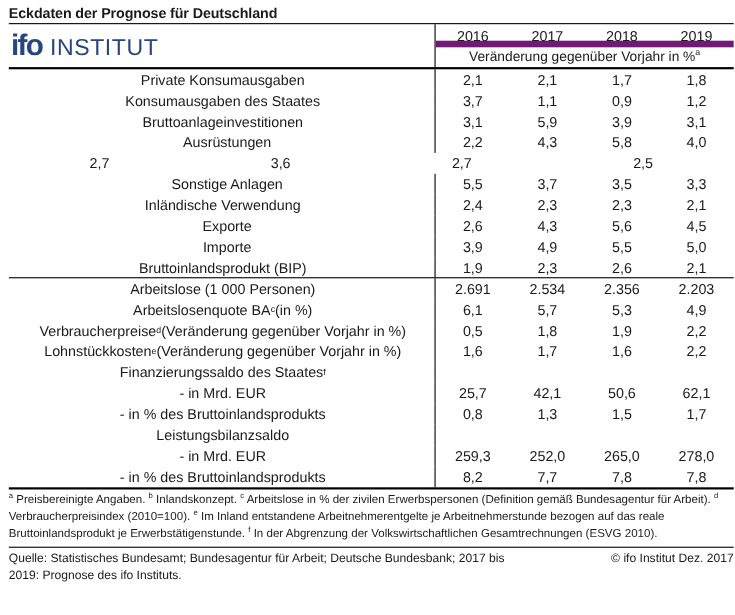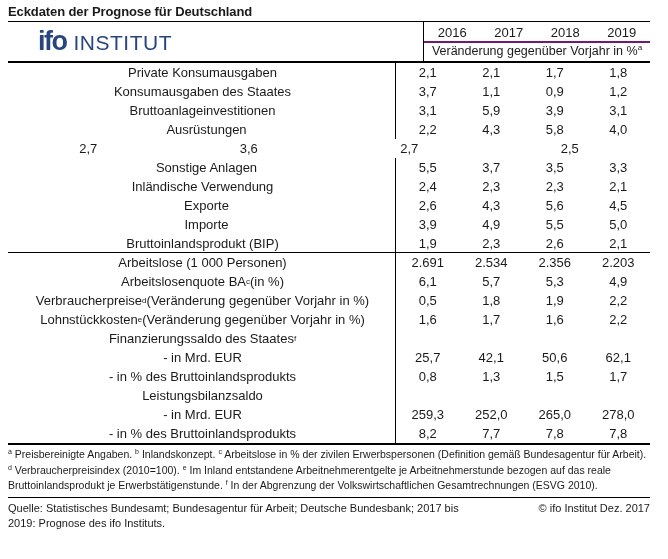--- a/index.html
+++ b/index.html
@@ -5,53 +5,52 @@
   :root { --navy: #27457e; --ink: #1a1a1a; }
   * { box-sizing: border-box; margin: 0; padding: 0; }
   body {
     font-family: "Liberation Sans", sans-serif;
     color: var(--ink);
     background: #fff;
   }
   #page {
     width: 668px; height: 559px;
     background: #fff;
-    padding: 2px 18px 0 8px;
+    padding: 2px 1px 0 8px;
     overflow: hidden;
     position: relative;
   }
   .title {
     font-size: 13px; font-weight: bold;
     height: 19px; line-height: 19px;
     letter-spacing: -0.1px;
   }
   .rule-1 { border-top: 1px solid #000; }
   .rule-2 { border-top: 2px solid #000; }
   .rule-15 { border-top: 1.5px solid #000; }
 
   
   .header-band { display: flex; height: 39px; }
   .header-left {
     flex: 0 0 388px;
     border-right: 1px solid #000;
     display: flex; align-items: center;
     padding-left: 2px;
-    margin-left: 28px;
   }
   .logo { display: flex; align-items: baseline; }
   .logo-ifo {
     font-weight: 800; font-size: 27px; letter-spacing: -1.5px;
     color: var(--navy);
   }
   .logo-institut {
     font-weight: 400; font-size: 21px; letter-spacing: 0.5px;
     color: var(--navy); margin-left: 7px;
   }
   .header-right { flex: 1; display: flex; flex-direction: column; }
-  .years-row { display: flex; height: 21px; border-bottom: 2px solid #701a75; }
+  .years-row { display: flex; height: 21px; border-bottom: 6px solid #701a75; }
   .year-cell {
     flex: 1; text-align: center; font-size: 13px; line-height: 21px;
   }
   .subtitle-row {
     height: 17px; text-align: center; font-size: 12.5px; line-height: 17px;
   }
   sup { font-size: 8px; line-height: 0; vertical-align: super; }
 
   
   .row { display: flex; height: 19px; align-items: stretch; }

